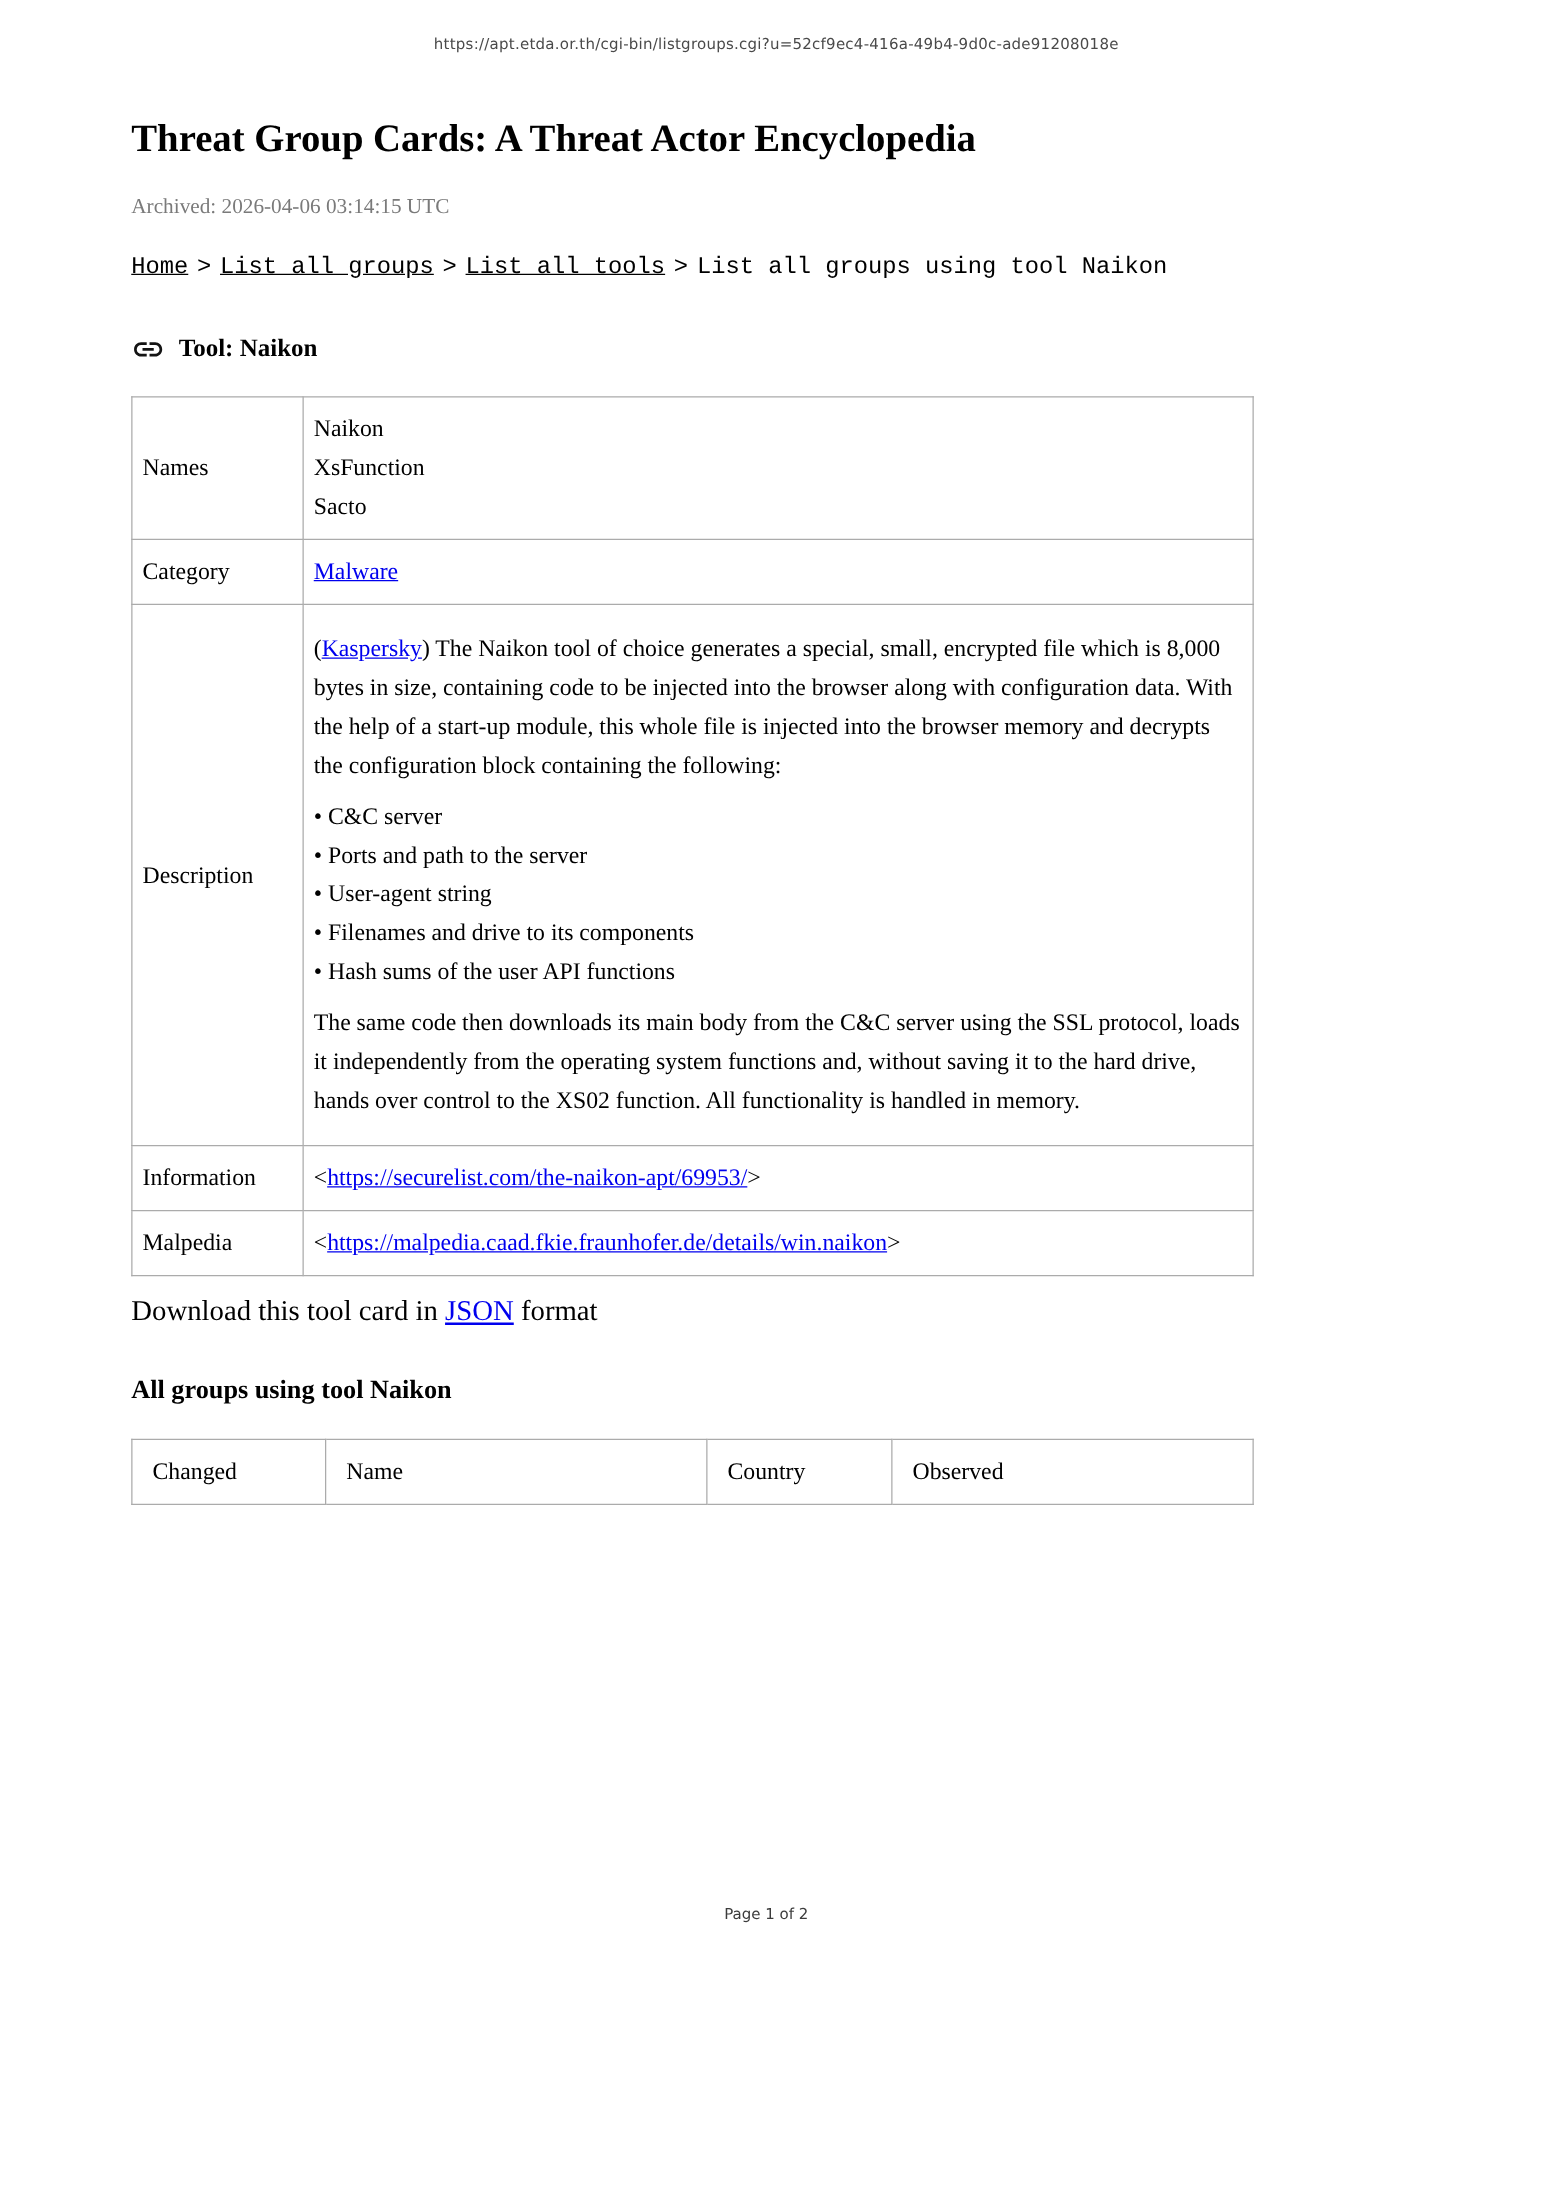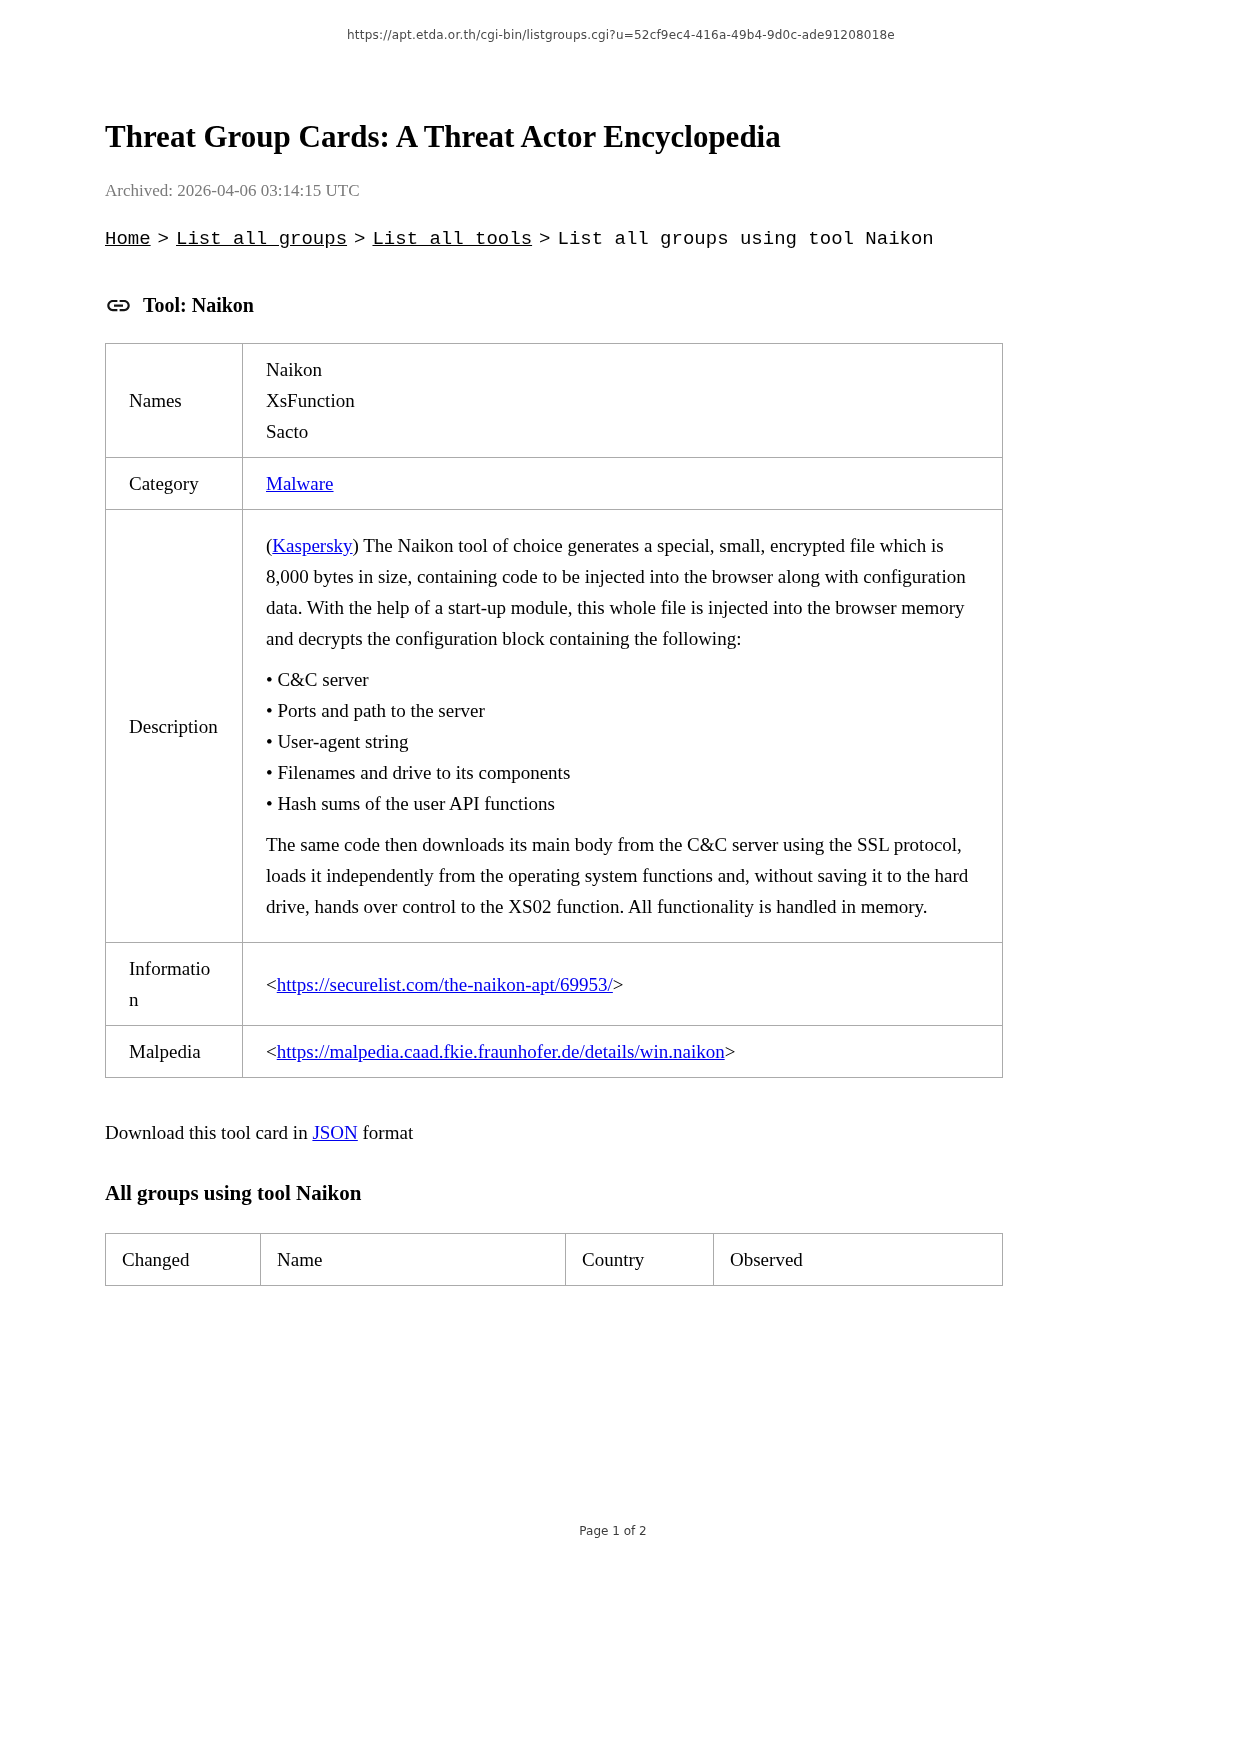--- a/index.html
+++ b/index.html
@@ -7,38 +7,38 @@
   body {
     width:1242px; height:1756px; position:relative;
     font-family:"Liberation Serif", serif; color:#000;
   }
   .print-header {
     position:absolute; top:28px; left:0; right:0; text-align:center;
     font-family:"DejaVu Sans", sans-serif; font-size:12px; color:#4a4a4a;
     letter-spacing:.2px;
   }
   .content { position:absolute; left:105px; top:0; width:897px; }
-  h1.title { margin-top:119px; font-size:31px; font-weight:bold; line-height:36px; }
+  h1.title { margin-top:93px; font-size:31px; font-weight:bold; line-height:36px; }
   .archived { margin-top:26px; font-size:17px; color:#7a7a7a; }
   .breadcrumb { margin-top:27px; font-size:19px;font-family:Liberation Mono, monospace; }
   .breadcrumb a { color:#000; text-decoration:underline; cursor:pointer; }
   .breadcrumb .sep { margin:0 7px; }
   .tool-heading { margin-top:42px; font-size:20px; font-weight:bold; display:flex; align-items:center; gap:11px; }
   .link-icon svg { width:27px; height:27px; display:block; }
   a.lnk { color:#0000EE; text-decoration:underline; cursor:pointer; }
 
   table.details { border-collapse:collapse; width:100%; margin-top:24px; font-size:19px; table-layout:fixed; }
-  table.details td { border:1px solid #ababab; padding:10px 23px; line-height:31px; vertical-align:middle; box-sizing:border-box; word-wrap:break-word; }
+  table.details td { border:1px solid #ababab; padding:10px 8px; line-height:31px; vertical-align:middle; box-sizing:border-box; word-wrap:break-word; }
   table.details col.lblcol { width:137px; }
   .desc p { margin:10px 0; }
   .desc .bullets { margin:10px 0; }
   .desc .bullets div { line-height:31px; }
 
   .last-change { margin-top:36px; font-size:19px; }
-  .download { margin-top:44px; font-size:19px; }
+  .download { margin-top:15px; font-size:23px; }
   .groups-heading { margin-top:37px; font-size:21px; font-weight:bold; }
   table.groups { border-collapse:collapse; width:100%; margin-top:27px; font-size:19px; table-layout:fixed; }
   table.groups th { border:1px solid #ababab; padding:10px 16px; line-height:31px; font-weight:normal; text-align:left; box-sizing:border-box; }
   table.groups col.c1 { width:155px; }
   table.groups col.c2 { width:305px; }
   table.groups col.c3 { width:148px; }
   table.groups col.c4 { width:289px; }
 
   .print-footer {
     position:absolute; top:1524px; left:0; right:16px; text-align:center;

